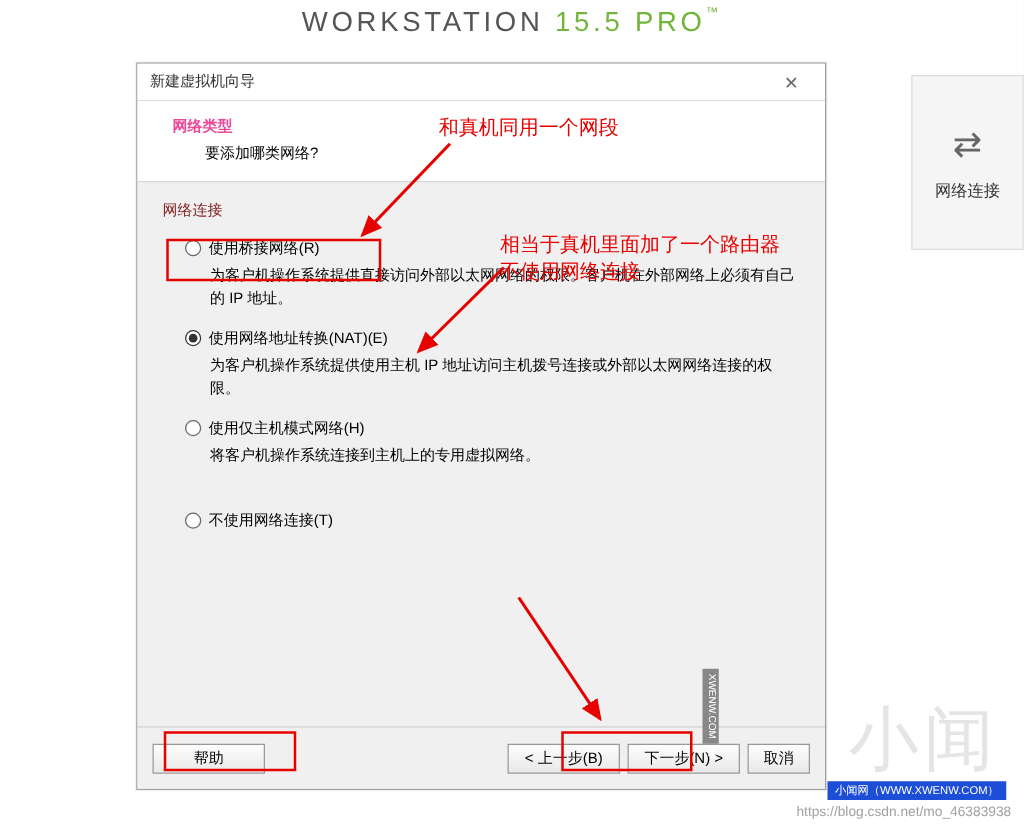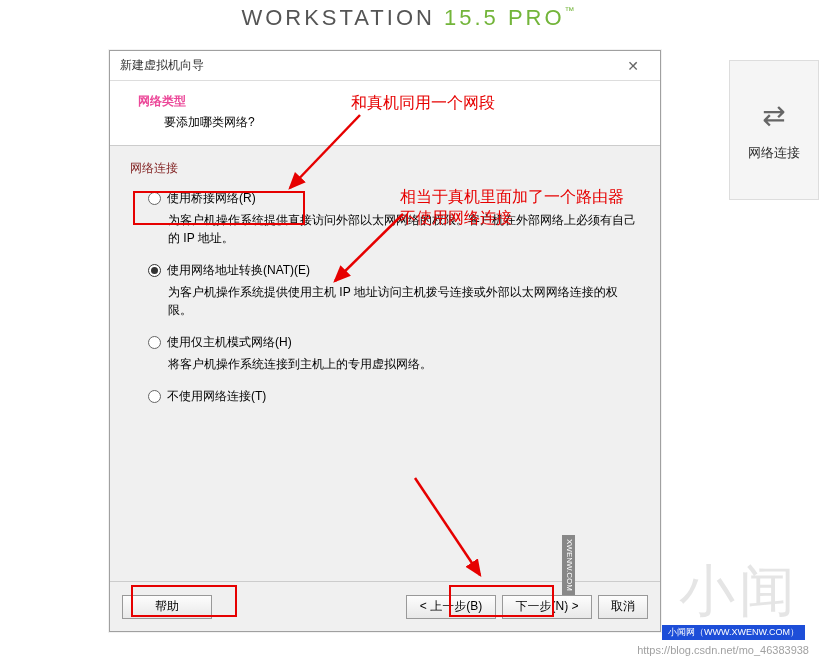--- a/index.html
+++ b/index.html
@@ -268,21 +268,21 @@
       <span class="radio-label">使用网络地址转换(NAT)(E)</span>
     </div>
     <div class="radio-desc">为客户机操作系统提供使用主机 IP 地址访问主机拨号连接或外部以太网网络连接的权限。</div>
 
     <div class="radio-row">
       <span class="radio-outer"></span>
       <span class="radio-label">使用仅主机模式网络(H)</span>
     </div>
     <div class="radio-desc">将客户机操作系统连接到主机上的专用虚拟网络。</div>
 
-    <div class="radio-row" style="">
+    <div class="radio-row" style="margin-top:20px;">
       <span class="radio-outer"></span>
       <span class="radio-label">不使用网络连接(T)</span>
     </div>
   </div>
   <div class="dialog-footer">
     <span class="btn btn-help">帮助</span>
     <span class="footer-spacer"></span>
     <span class="btn">&lt; 上一步(B)</span>
     <span class="btn">下一步(N) &gt;</span>
     <span class="btn" style="min-width:50px;">取消</span>

